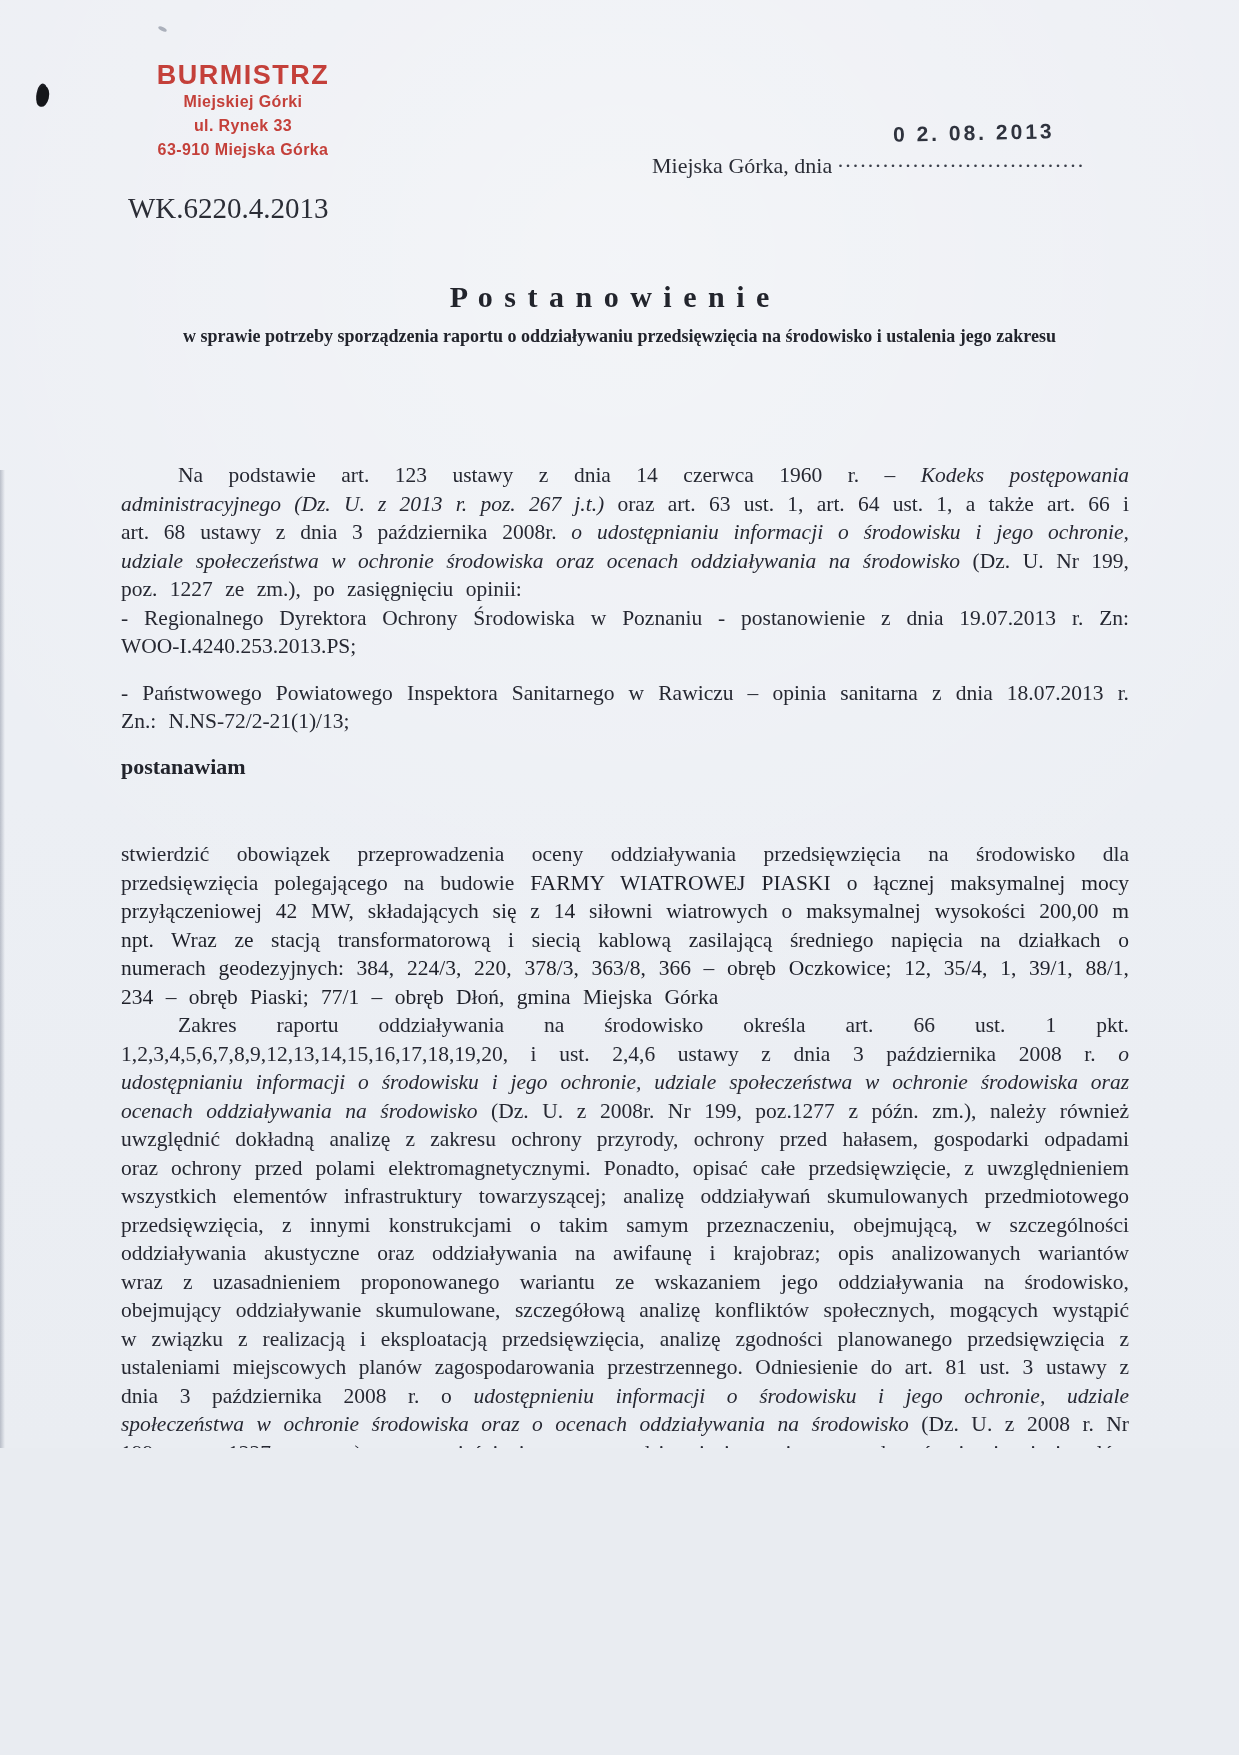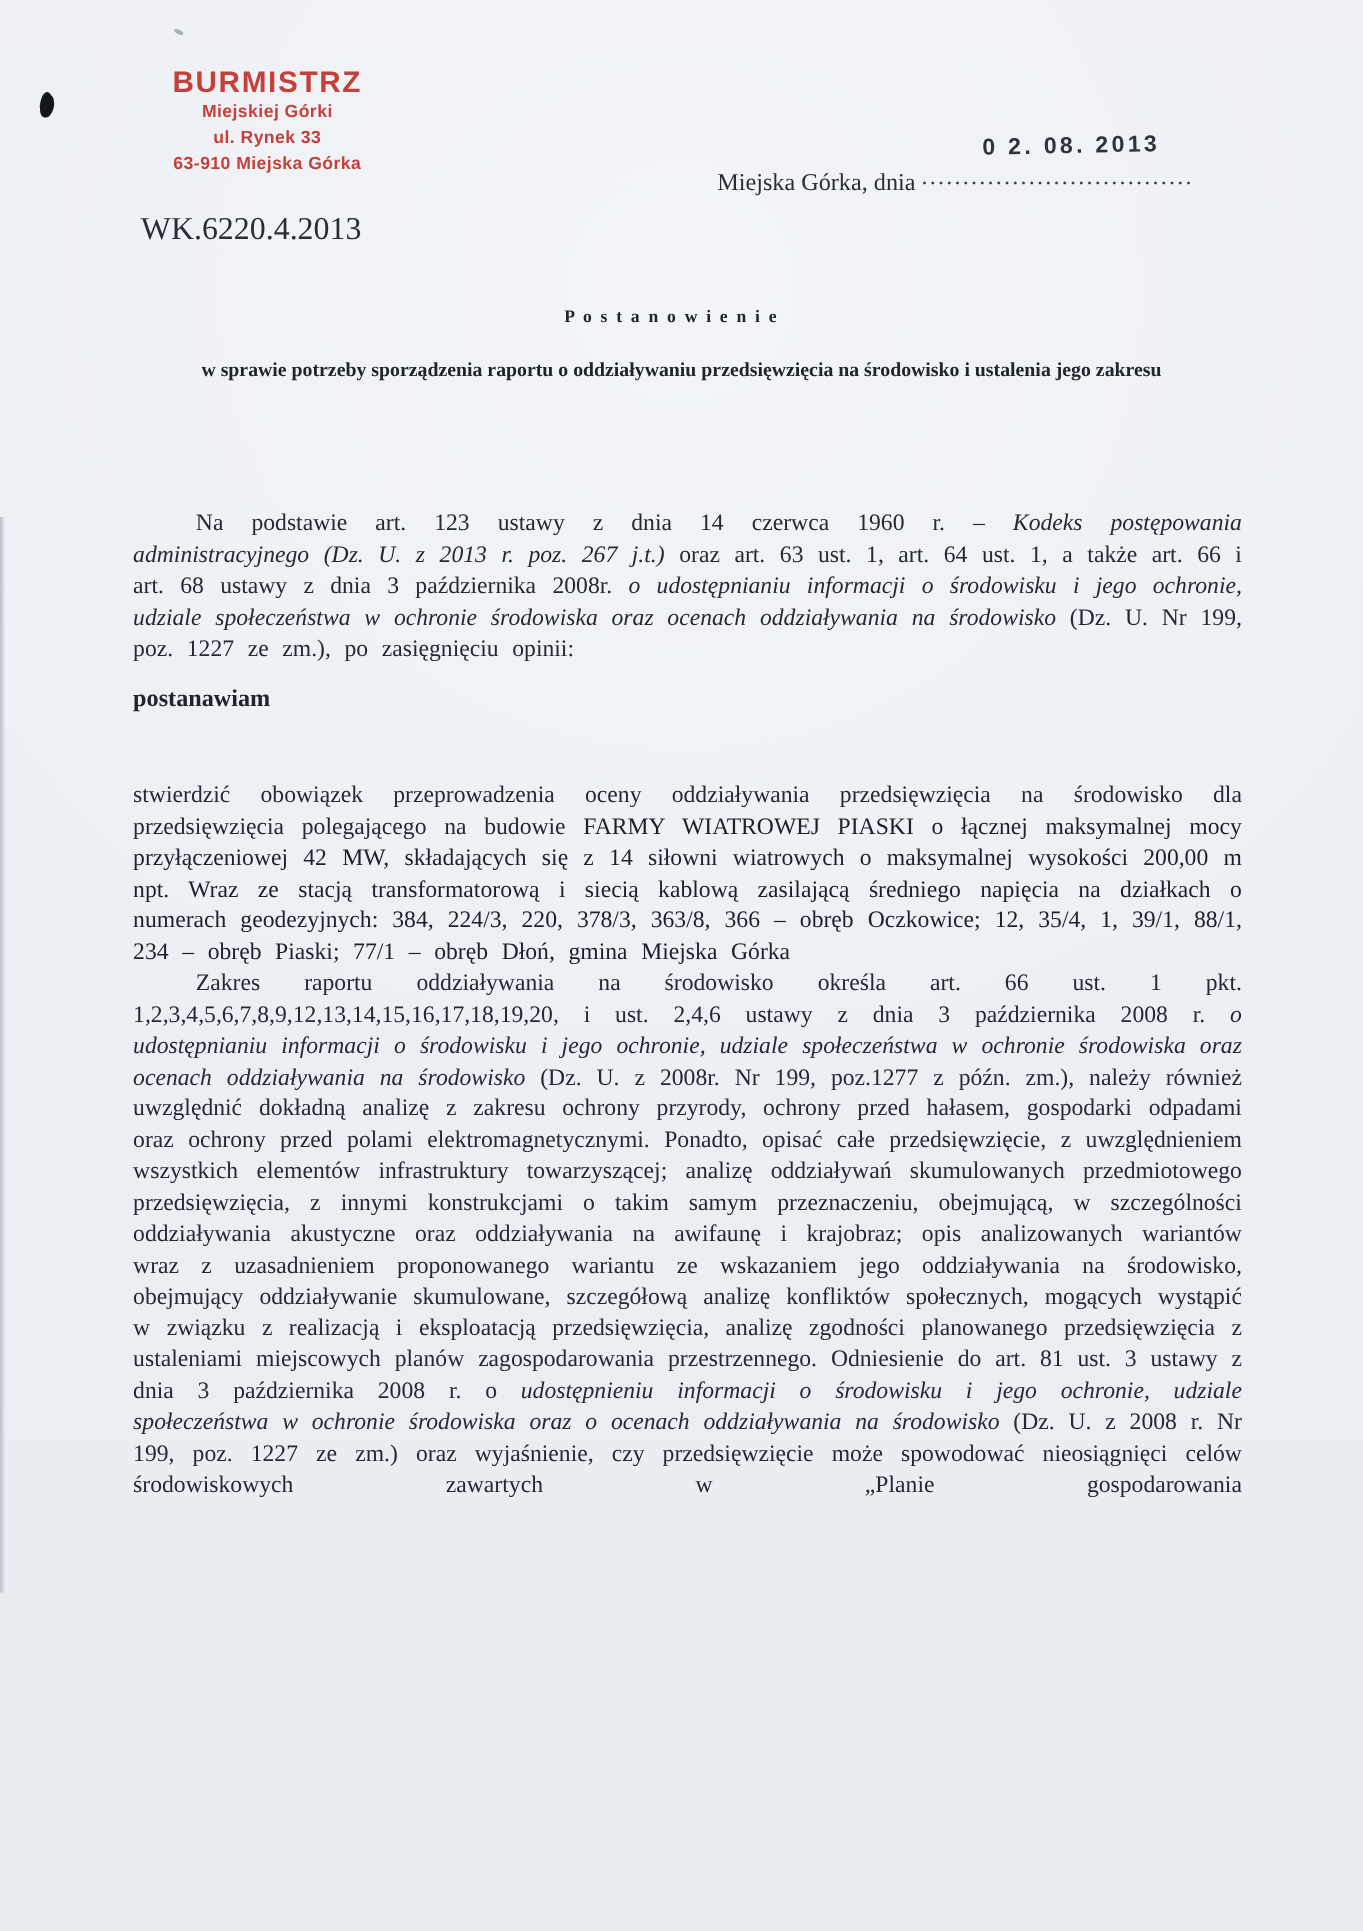--- a/index.html
+++ b/index.html
@@ -46,21 +46,21 @@
   }
   .datestamp{
     position:absolute;left:893px;top:121px;
     font-family:"Liberation Sans","DejaVu Sans",sans-serif;font-weight:bold;
     font-size:21px;letter-spacing:3px;color:#2f333e;transform:rotate(-1.2deg);
     white-space:nowrap;
   }
   .refno{position:absolute;left:128px;top:192px;font-size:29px;color:#2b2d36;}
   .doc-heading{
     position:absolute;left:0;right:18px;top:280px;text-align:center;
-    font-size:16px;font-weight:bold;letter-spacing:2px;color:#22242c;
+    font-size:30px;font-weight:bold;letter-spacing:2px;color:#22242c;
   }
   .doc-subtitle{
     position:absolute;left:162px;top:320px;width:915px;text-align:center;
     font-size:18px;font-weight:bold;line-height:32px;color:#22242c;
   }
   .content{
     position:absolute;left:121px;top:461px;width:1008px;
     font-size:21.5px;line-height:28.5px;
   }
   .para{margin:0;text-align:justify;word-spacing:7px;color:#262832;}
@@ -96,20 +96,22 @@
   <div class="datestamp">0 2. 08. 2013</div>
 
   <div class="refno">WK.6220.4.2013</div>
 
   <div class="doc-heading">P o s t a n o w i e n i e</div>
   <div class="doc-subtitle">w sprawie potrzeby sporządzenia raportu o oddziaływaniu przedsięwzięcia na środowisko i ustalenia jego zakresu</div>
 
   <div class="content">
     <div>
         <p class="para indent"><span class="r-n">Na podstawie art. 123 ustawy z dnia 14 czerwca 1960 r. – </span><span class="r-i">Kodeks postępowania administracyjnego (Dz. U. z 2013 r. poz. 267 j.t.) </span><span class="r-n">oraz art. 63 ust. 1, art. 64 ust. 1, a także art. 66 i art. 68 ustawy z dnia 3 października 2008r. </span><span class="r-i">o udostępnianiu informacji o środowisku i jego ochronie, udziale społeczeństwa w ochronie środowiska oraz ocenach oddziaływania na środowisko </span><span class="r-n">(Dz. U. Nr 199, poz. 1227 ze zm.), po zasięgnięciu opinii:</span></p>
+        <p class="para"><span class="r-n">- Regionalnego Dyrektora Ochrony Środowiska w Poznaniu - postanowienie z dnia 19.07.2013 r. Zn: WOO-I.4240.253.2013.PS;</span></p>
+        <p class="para gap"><span class="r-n">- Państwowego Powiatowego Inspektora Sanitarnego w Rawiczu – opinia sanitarna z dnia 18.07.2013 r. Zn.: N.NS-72/2-21(1)/13;</span></p>
       </div>
     <div class="decision">postanawiam</div>
     <div>
         <p class="para"><span class="r-n">stwierdzić obowiązek przeprowadzenia oceny oddziaływania przedsięwzięcia na środowisko dla przedsięwzięcia polegającego na budowie </span><span class="r-b">FARMY WIATROWEJ PIASKI o łącznej maksymalnej mocy przyłączeniowej 42 MW, składających się z 14 siłowni wiatrowych o maksymalnej wysokości 200,00 m npt. Wraz ze stacją transformatorową i siecią kablową zasilającą średniego napięcia  na działkach o numerach geodezyjnych: 384, 224/3, 220, 378/3, 363/8, 366 – obręb Oczkowice; 12, 35/4, 1, 39/1, 88/1, 234 – obręb Piaski; 77/1 – obręb Dłoń, gmina Miejska Górka</span></p>
         <p class="para indent jlast"><span class="r-n">Zakres raportu oddziaływania na środowisko określa art. 66 ust. 1 pkt. 1,2,3,4,5,6,7,8,9,12,13,14,15,16,17,18,19,20, i ust. 2,4,6 ustawy z dnia 3 października 2008 r. </span><span class="r-i">o udostępnianiu informacji o środowisku i jego ochronie, udziale społeczeństwa w ochronie środowiska oraz ocenach oddziaływania na środowisko </span><span class="r-n">(Dz. U. z 2008r. Nr 199, poz.1277 z późn. zm.), należy również uwzględnić dokładną analizę z zakresu ochrony przyrody, ochrony przed hałasem, gospodarki odpadami oraz ochrony przed polami elektromagnetycznymi. Ponadto, opisać całe przedsięwzięcie, z uwzględnieniem wszystkich elementów infrastruktury towarzyszącej; analizę oddziaływań skumulowanych przedmiotowego przedsięwzięcia, z innymi konstrukcjami o takim samym przeznaczeniu, obejmującą, w szczególności oddziaływania akustyczne oraz oddziaływania na awifaunę i krajobraz;  opis analizowanych wariantów wraz z uzasadnieniem proponowanego wariantu ze wskazaniem jego oddziaływania na środowisko, obejmujący oddziaływanie skumulowane, szczegółową analizę konfliktów społecznych, mogących wystąpić w związku z realizacją i eksploatacją przedsięwzięcia, analizę zgodności planowanego przedsięwzięcia z ustaleniami miejscowych planów zagospodarowania przestrzennego. Odniesienie do art. 81 ust. 3 ustawy z dnia 3 października 2008 r. o </span><span class="r-i">udostępnieniu informacji o środowisku i jego ochronie, udziale społeczeństwa w ochronie środowiska oraz o ocenach oddziaływania na środowisko </span><span class="r-n">(Dz. U. z 2008 r. Nr 199, poz. 1227 ze zm.) oraz wyjaśnienie, czy przedsięwzięcie może spowodować nieosiągnięci celów środowiskowych zawartych w „Planie gospodarowania</span></p>
       </div>
   </div>
 
   <div class="pageno">1</div>
 

